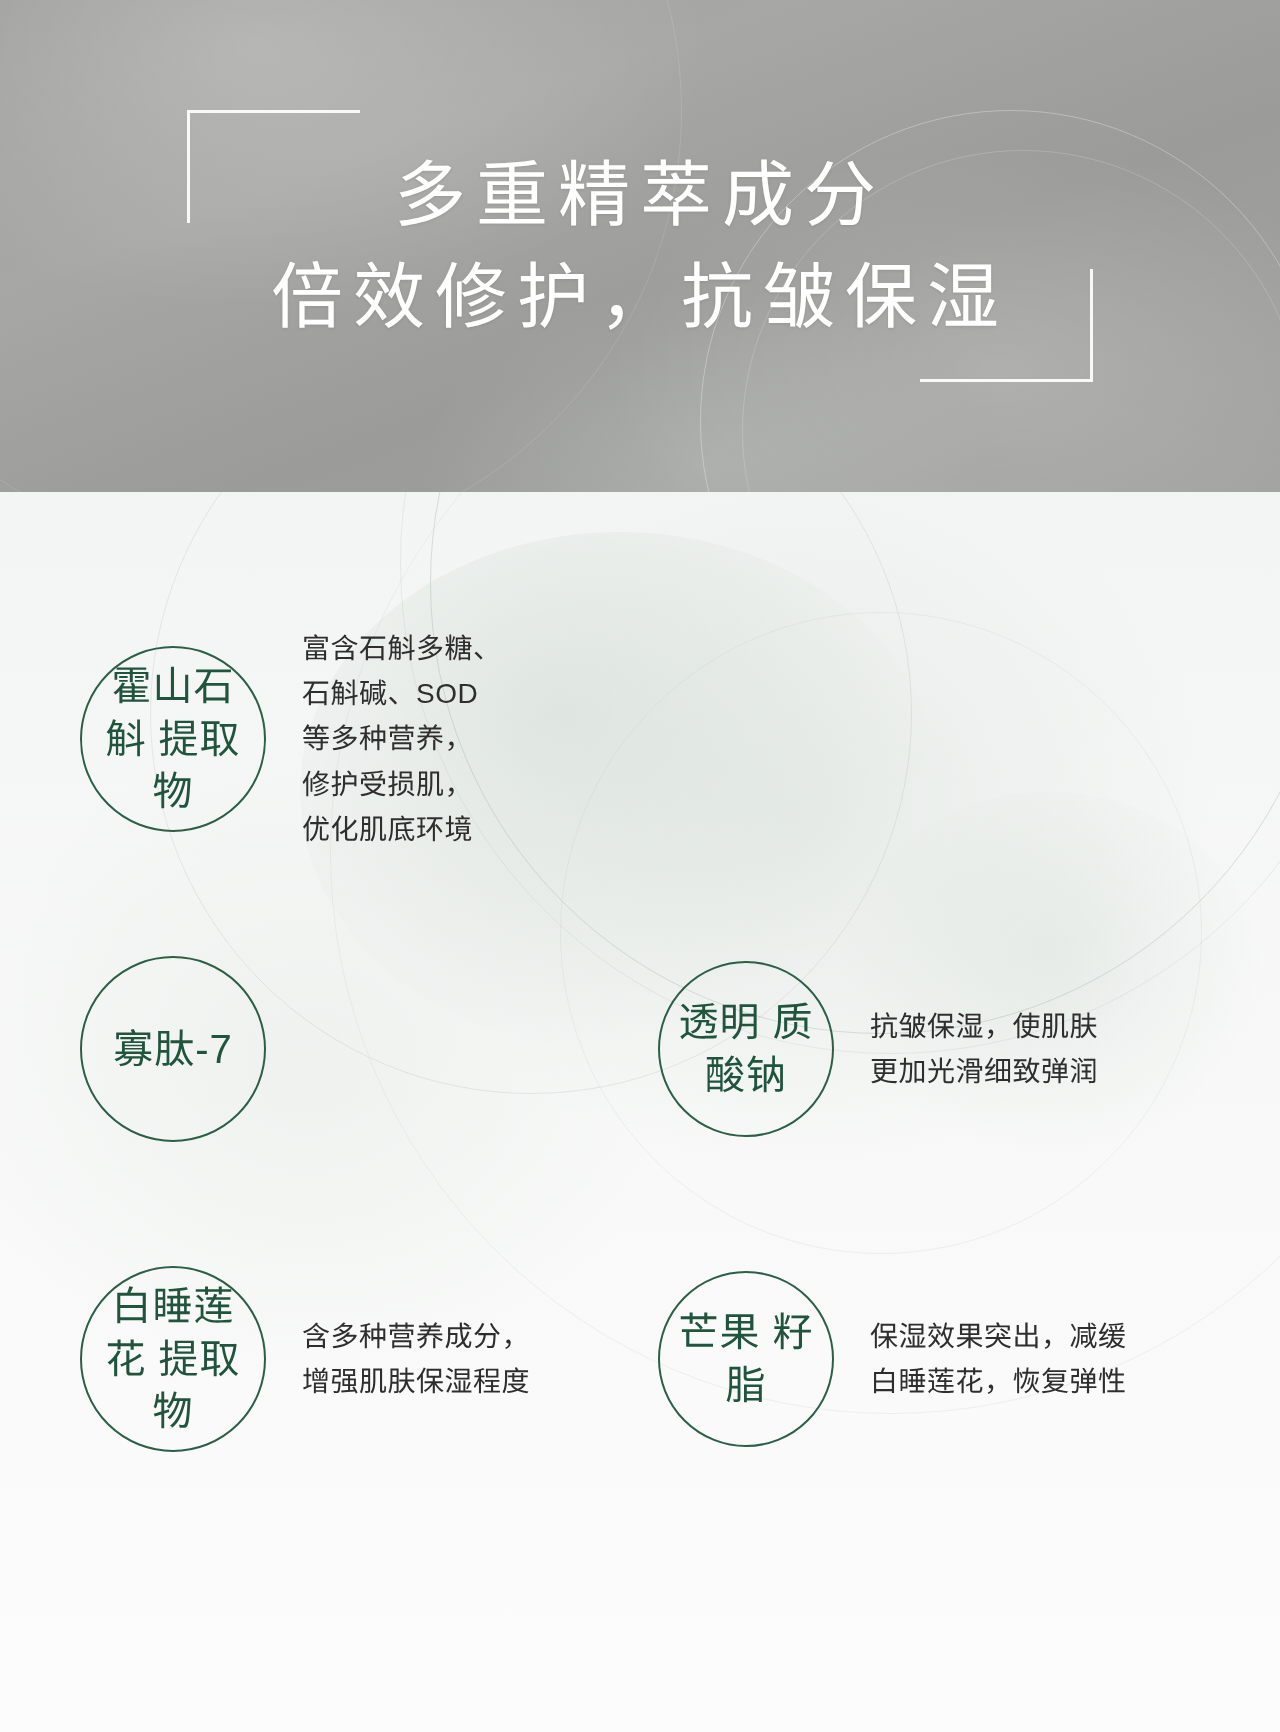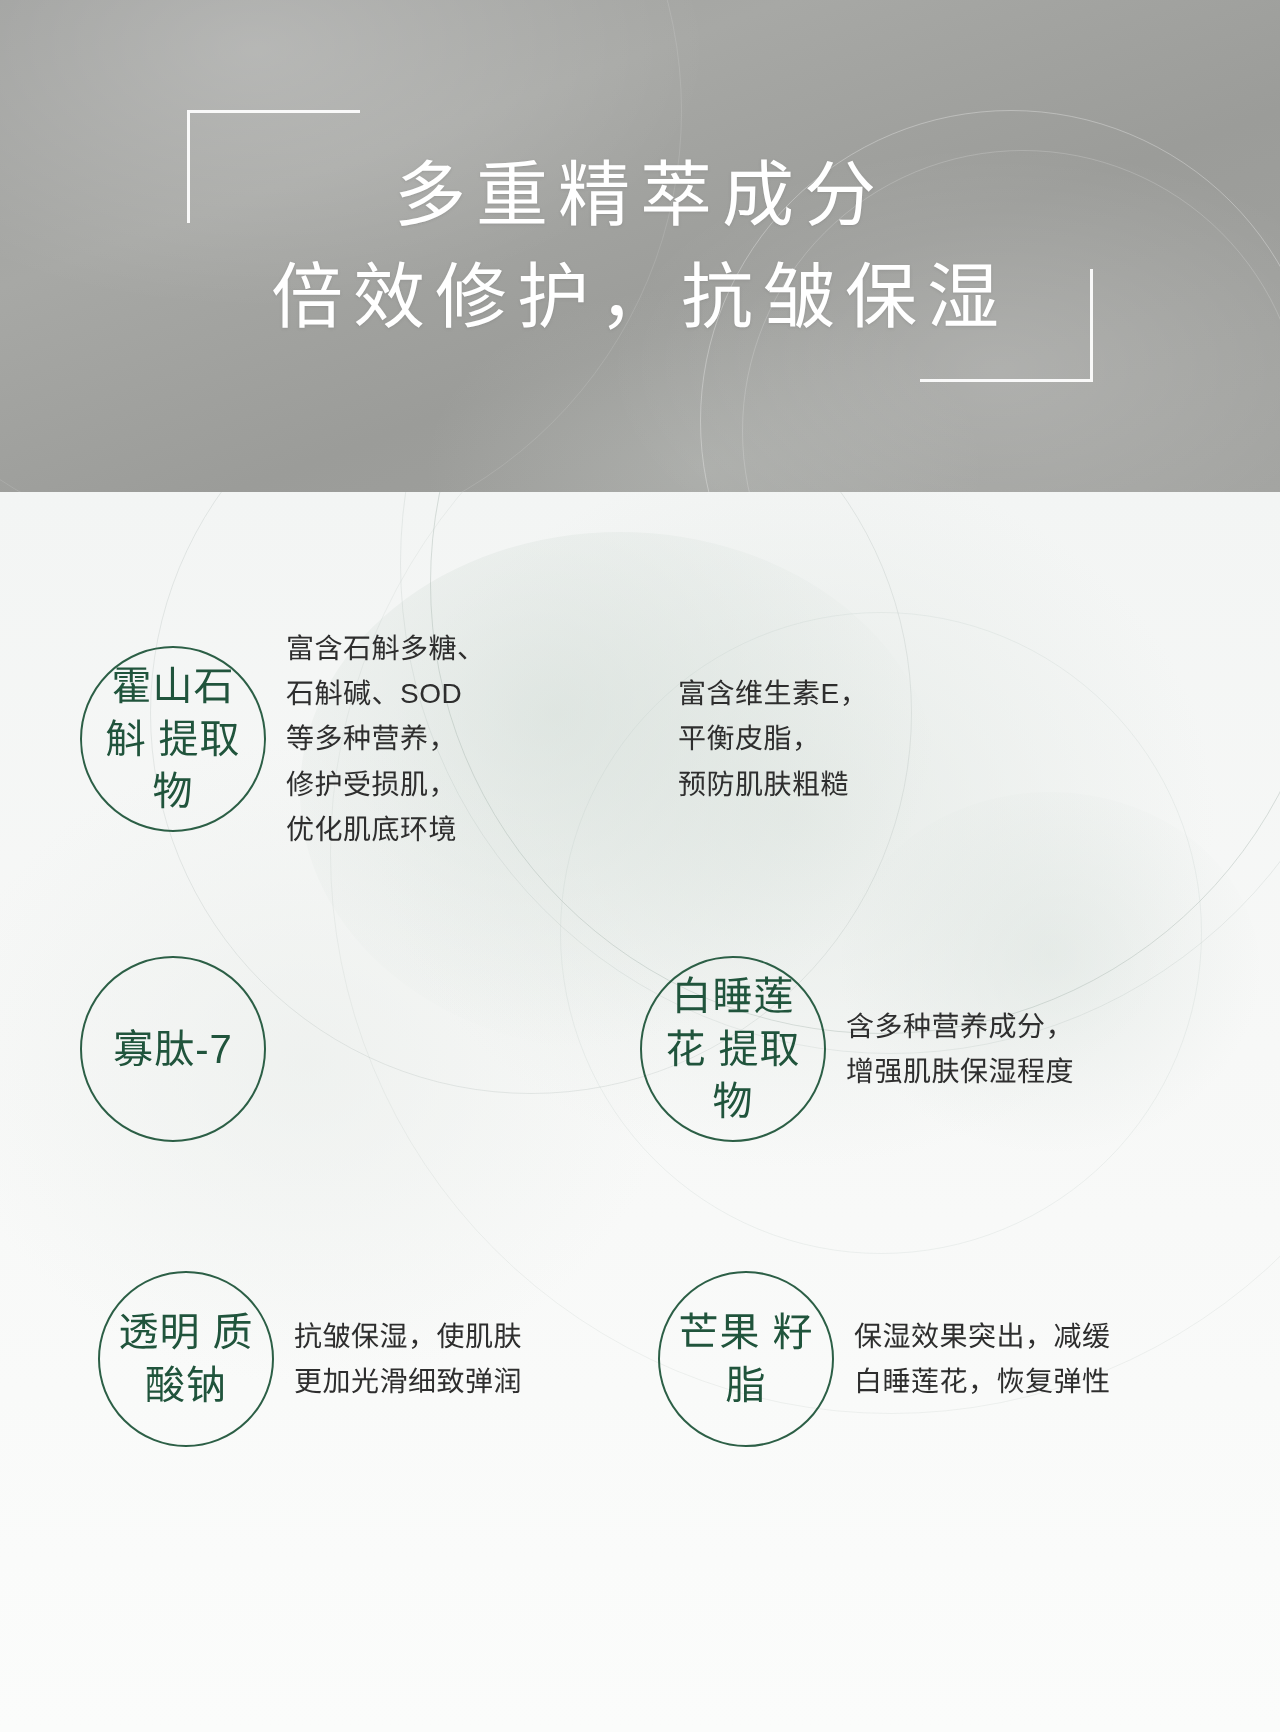--- a/index.html
+++ b/index.html
@@ -145,21 +145,21 @@
     font-size: 40px;
     line-height: 1.32;
     letter-spacing: 1px;
     background: rgba(255,255,255,0.05);
     box-sizing: border-box;
   }
   .badge.small-badge { width: 176px; height: 176px; }
   .badge-text { padding: 0 10px; }
 
   .desc {
-    margin-left: 20px;
+    margin-left: 36px;
     color: #2e2e2e;
     font-size: 28px;
     line-height: 1.62;
     letter-spacing: 0.5px;
     white-space: pre-line;
   }
 
   .footer-pad {
     width: 1280px;
     height: 0px;
@@ -202,51 +202,48 @@
 提取物</span>
       </div>
       <div class="desc">富含石斛多糖、
 石斛碱、SOD
 等多种营养，
 修护受损肌，
 优化肌底环境</div>
     </div>
 
     <div class="item col-right">
-      <div class="desc">富含维生素E，
-平衡皮脂，
-预防肌肤粗糙</div>
     </div>
 
     <div class="item">
       <div class="badge">
         <span class="badge-text">寡肽-7</span>
       </div>
+    </div>
+
+    <div class="item col-right">
+      <div class="badge small-badge">
+        <span class="badge-text">透明
+质酸钠</span>
+      </div>
+      <div class="desc">抗皱保湿，使肌肤
+更加光滑细致弹润</div>
     </div>
 
     <div class="item">
       <div class="badge">
         <span class="badge-text">白睡莲花
 提取物</span>
       </div>
       <div class="desc">含多种营养成分，
 增强肌肤保湿程度</div>
     </div>
 
     <div class="item col-right">
       <div class="badge small-badge">
-        <span class="badge-text">透明
-质酸钠</span>
-      </div>
-      <div class="desc">抗皱保湿，使肌肤
-更加光滑细致弹润</div>
-    </div>
-
-    <div class="item col-right">
-      <div class="badge small-badge">
         <span class="badge-text">芒果
 籽脂</span>
       </div>
       <div class="desc">保湿效果突出，减缓
 白睡莲花，恢复弹性</div>
     </div>
 
   </div>
 </section>
 

